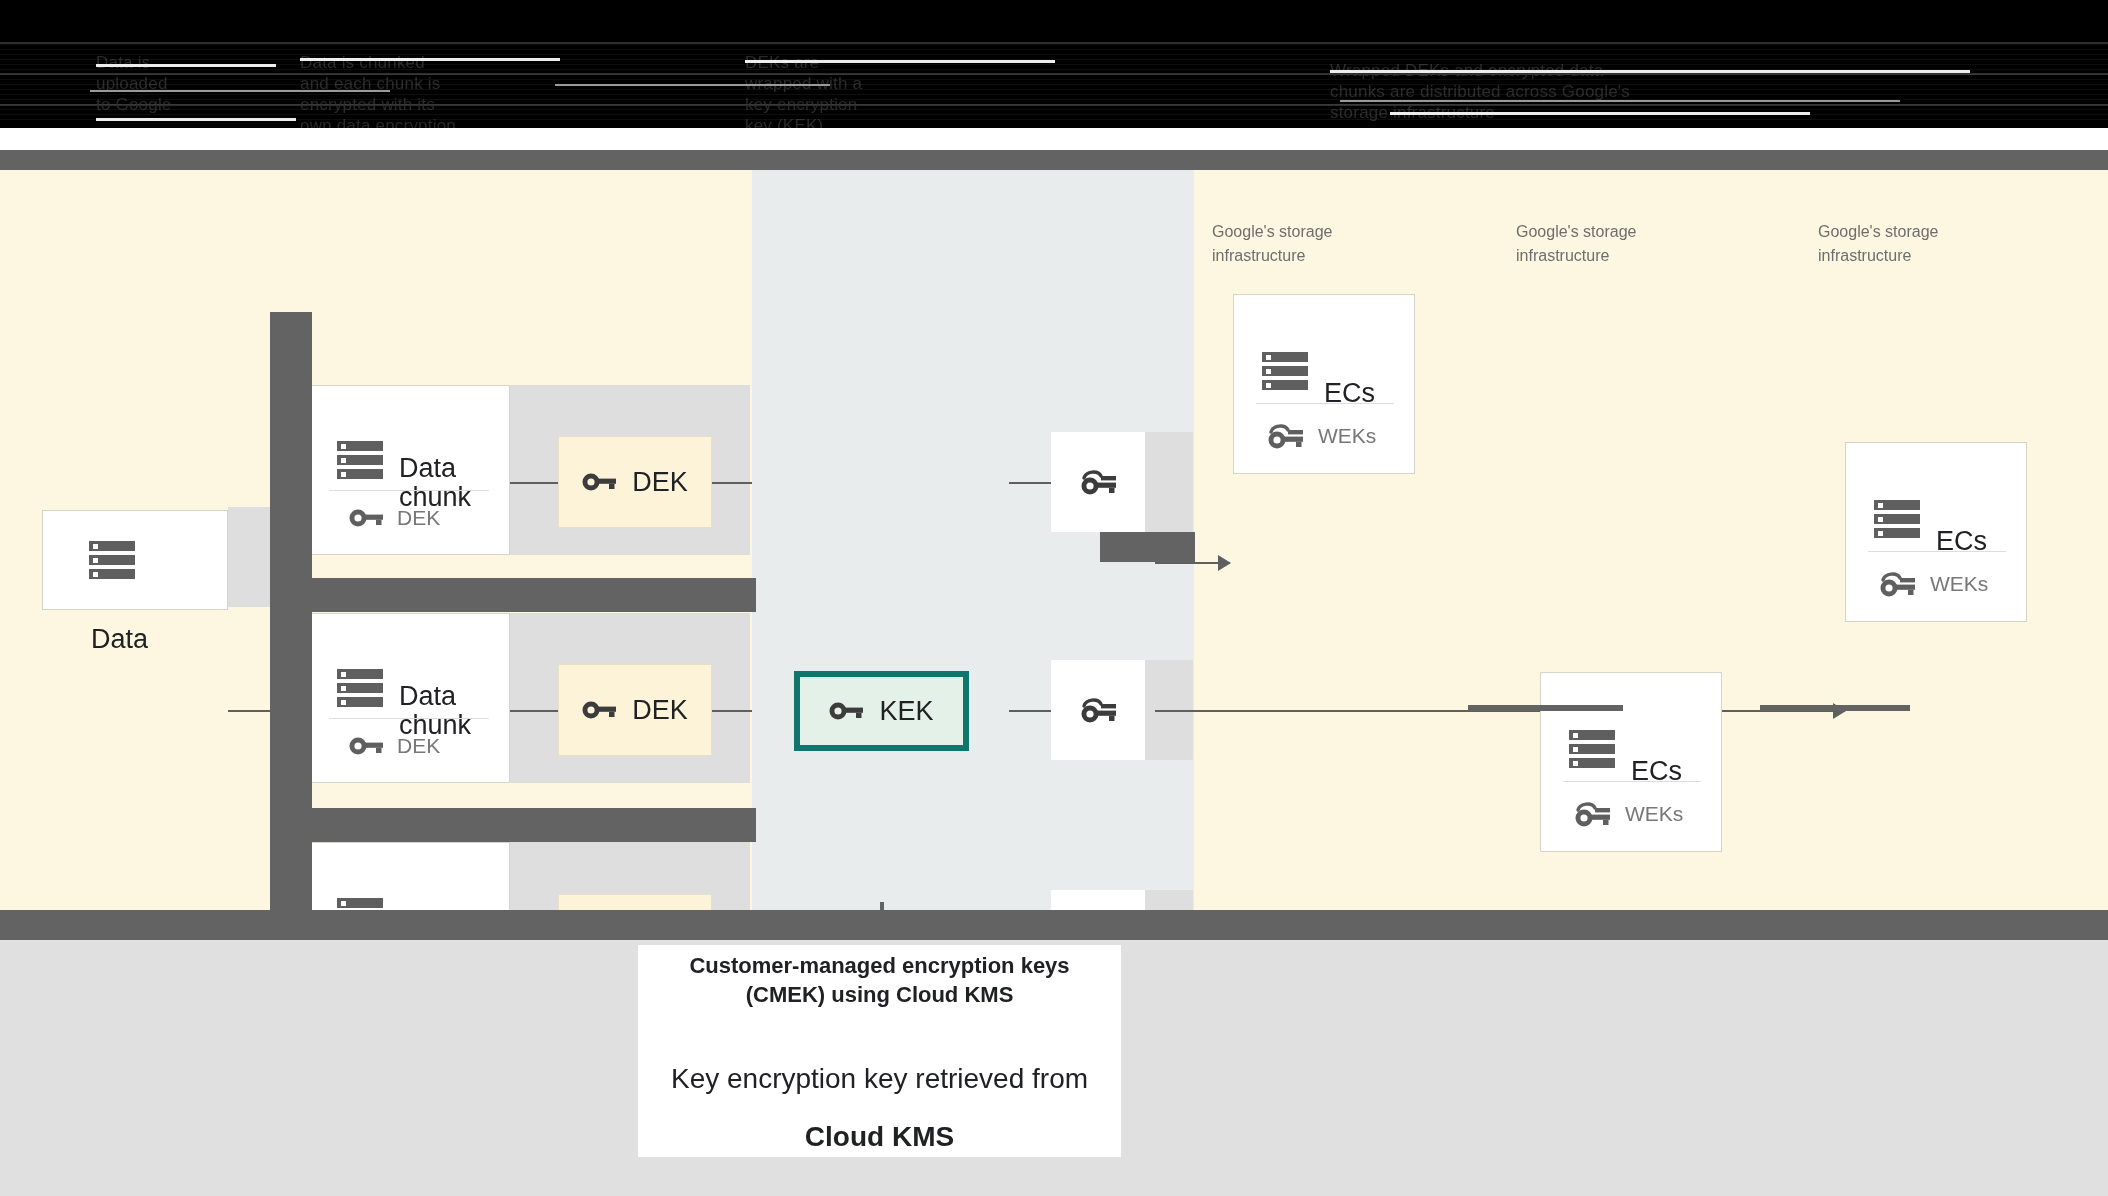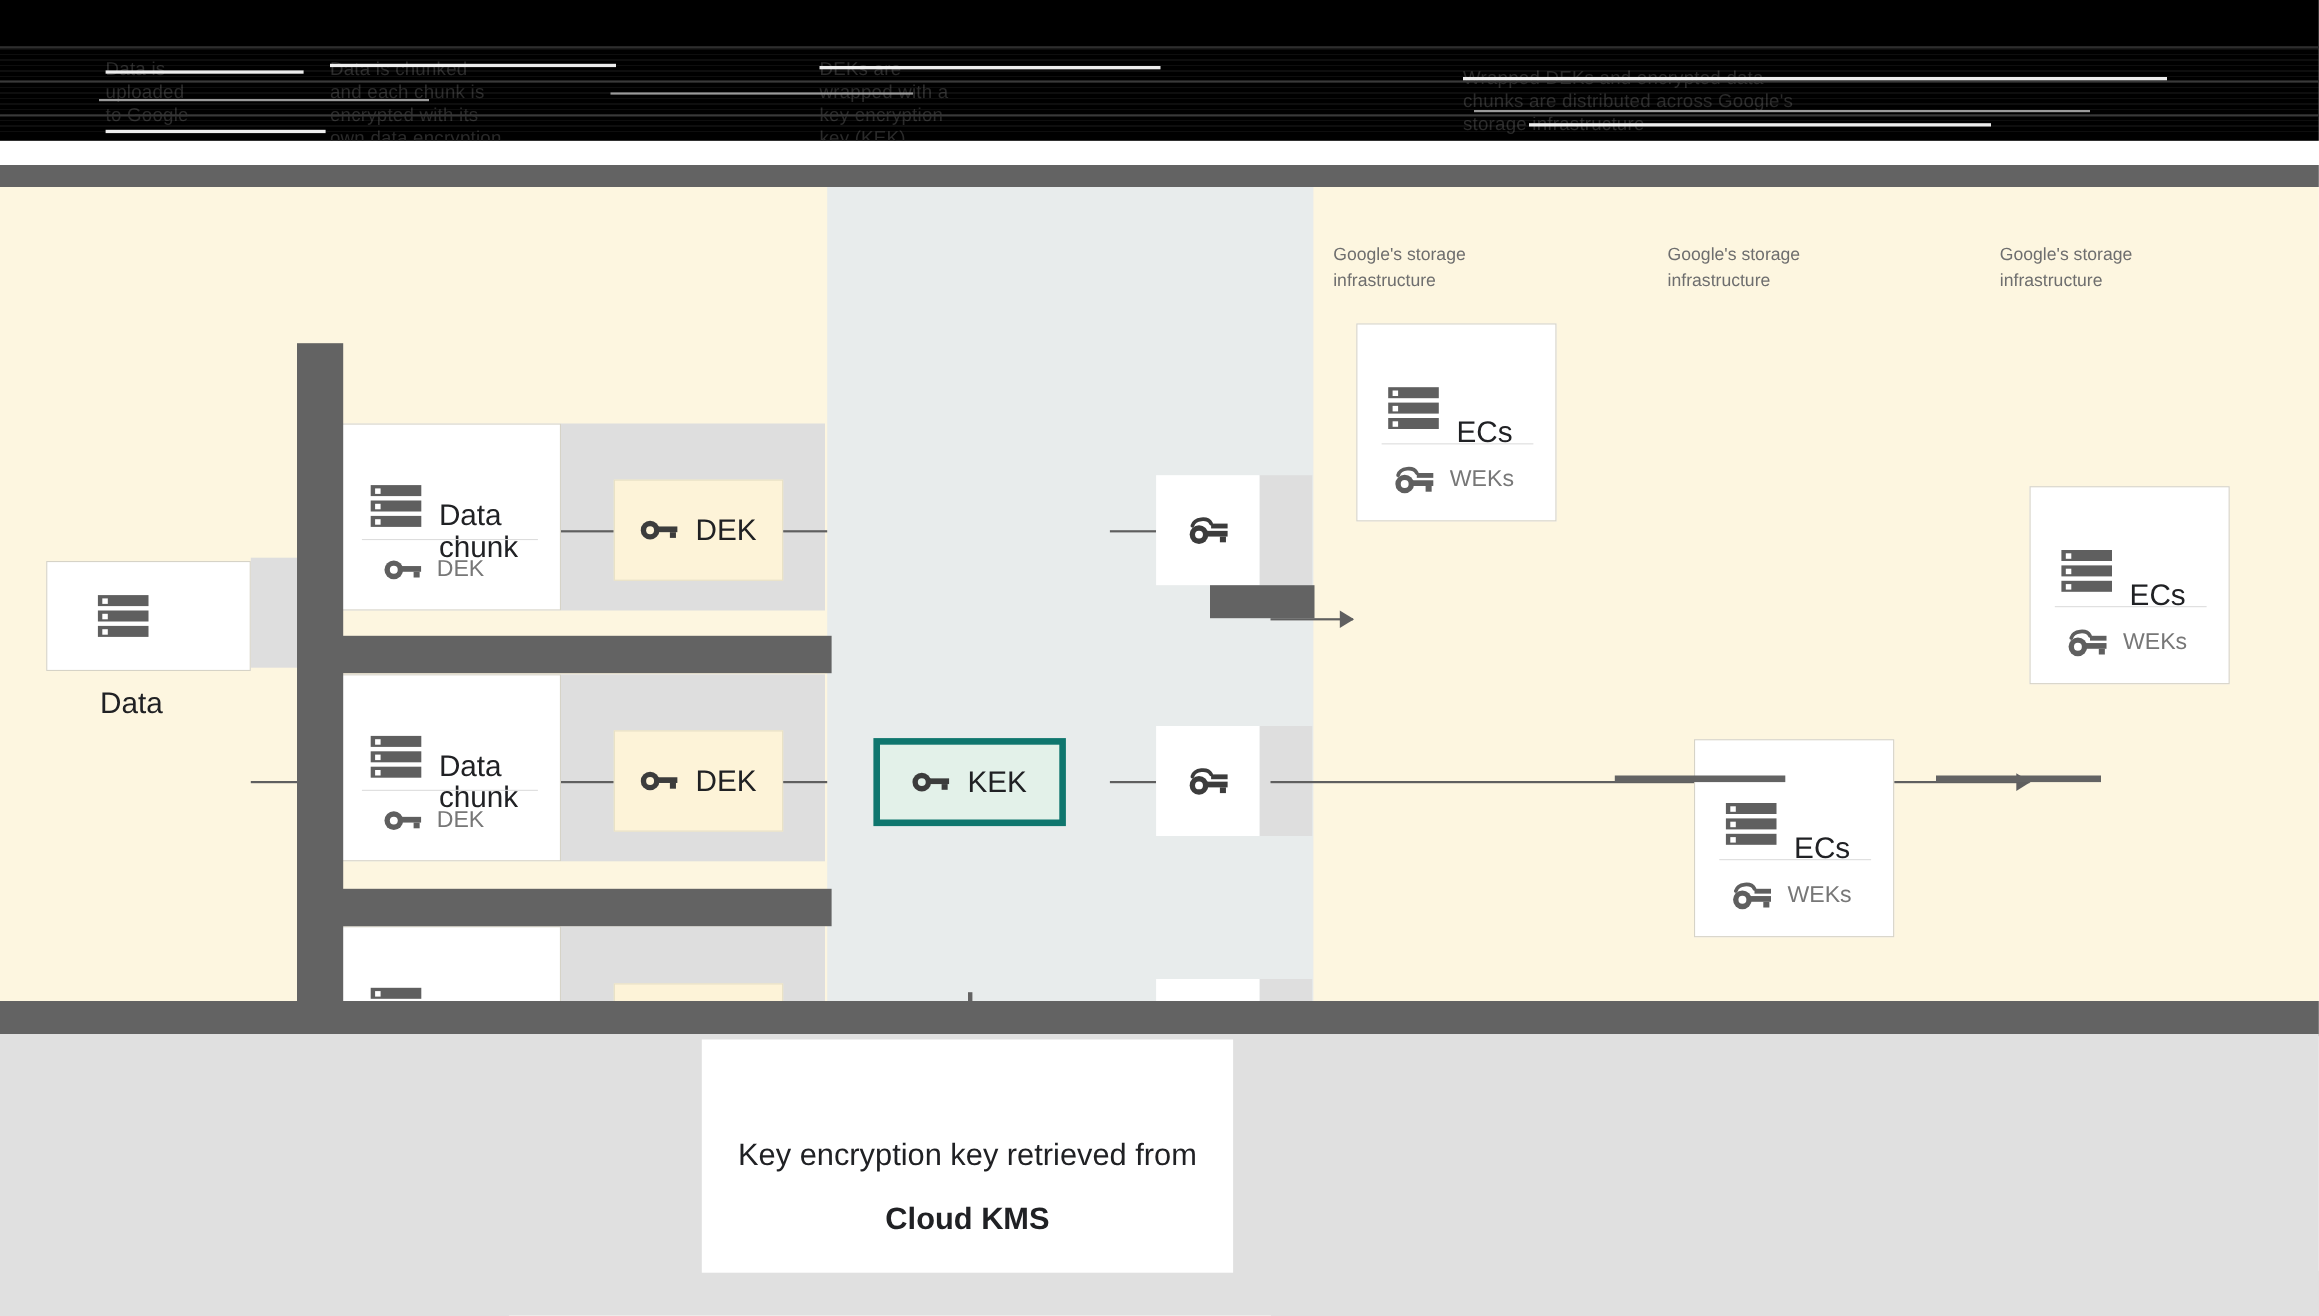--- a/index.html
+++ b/index.html
@@ -410,17 +410,19 @@
   <div class="glitch" style="left:1760px;top:535px;width:150px;height:6px;"></div>
   <div class="glitch" style="left:1455px;top:765px;width:155px;height:6px;"></div>
   <div class="glitch" style="left:0px;top:-20px;width:2108px;height:20px;"></div>
   <div class="glitch" style="left:880px;top:732px;width:4px;height:8px;"></div>
 </div>
 
 <div class="glitch" style="position:absolute;left:0;top:910px;width:2108px;height:32px;"></div>
 
 <div id="bottom"></div>
 <div id="caption">
+  <div class="t1">Customer-managed encryption keys
+(CMEK) using Cloud KMS</div>
   <div class="t2">
     <span>Key encryption key retrieved from</span><br>
     <b>Cloud KMS</b>
   </div>
 </div>
 
 </body></html>

